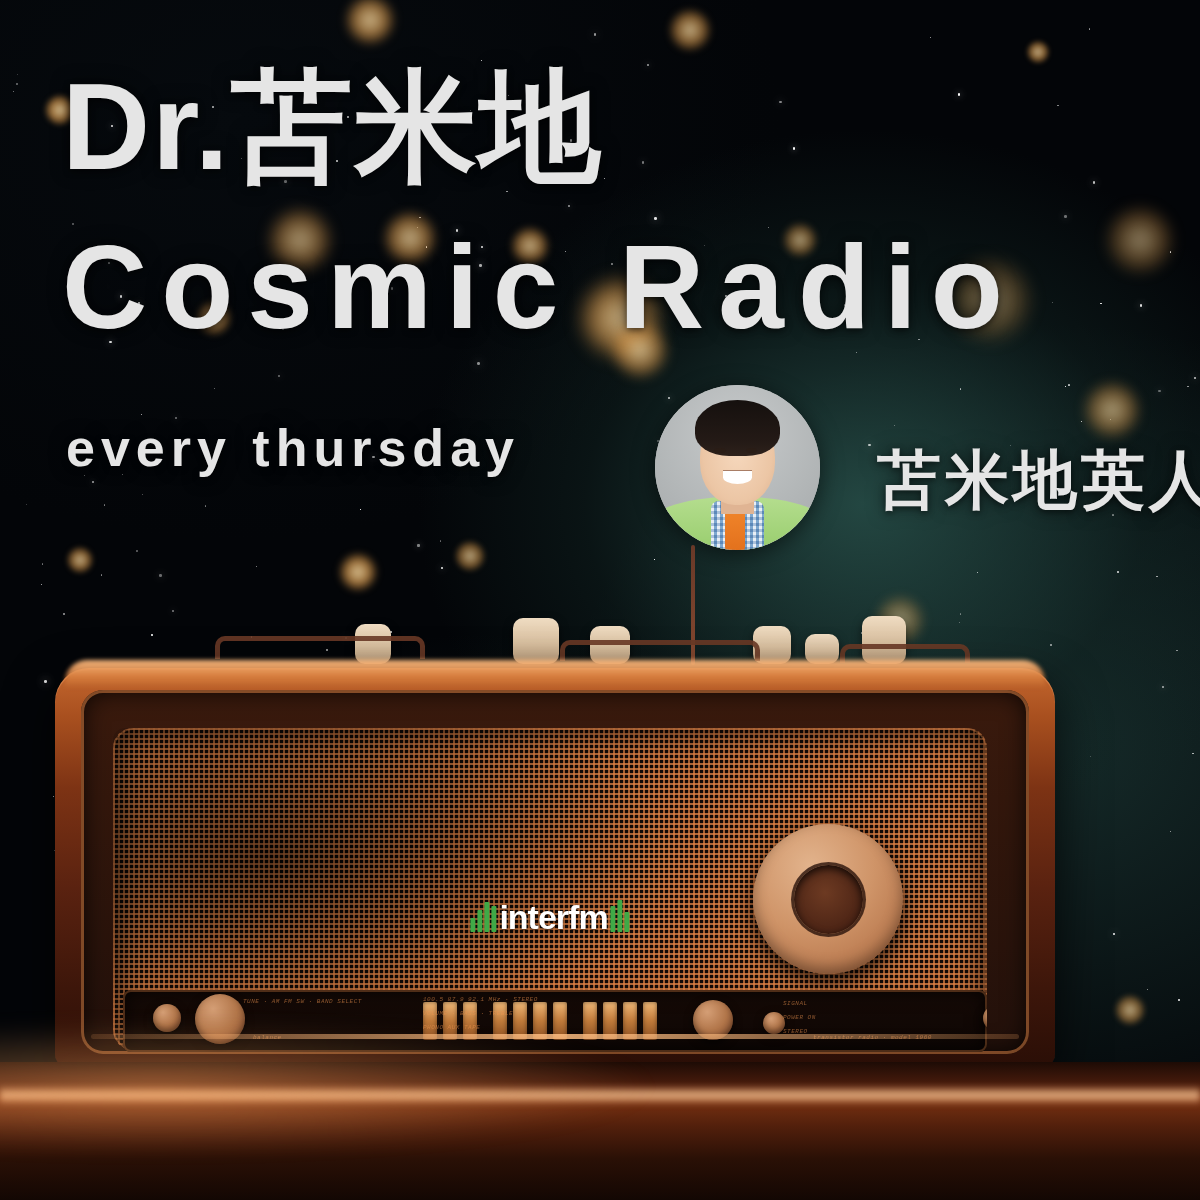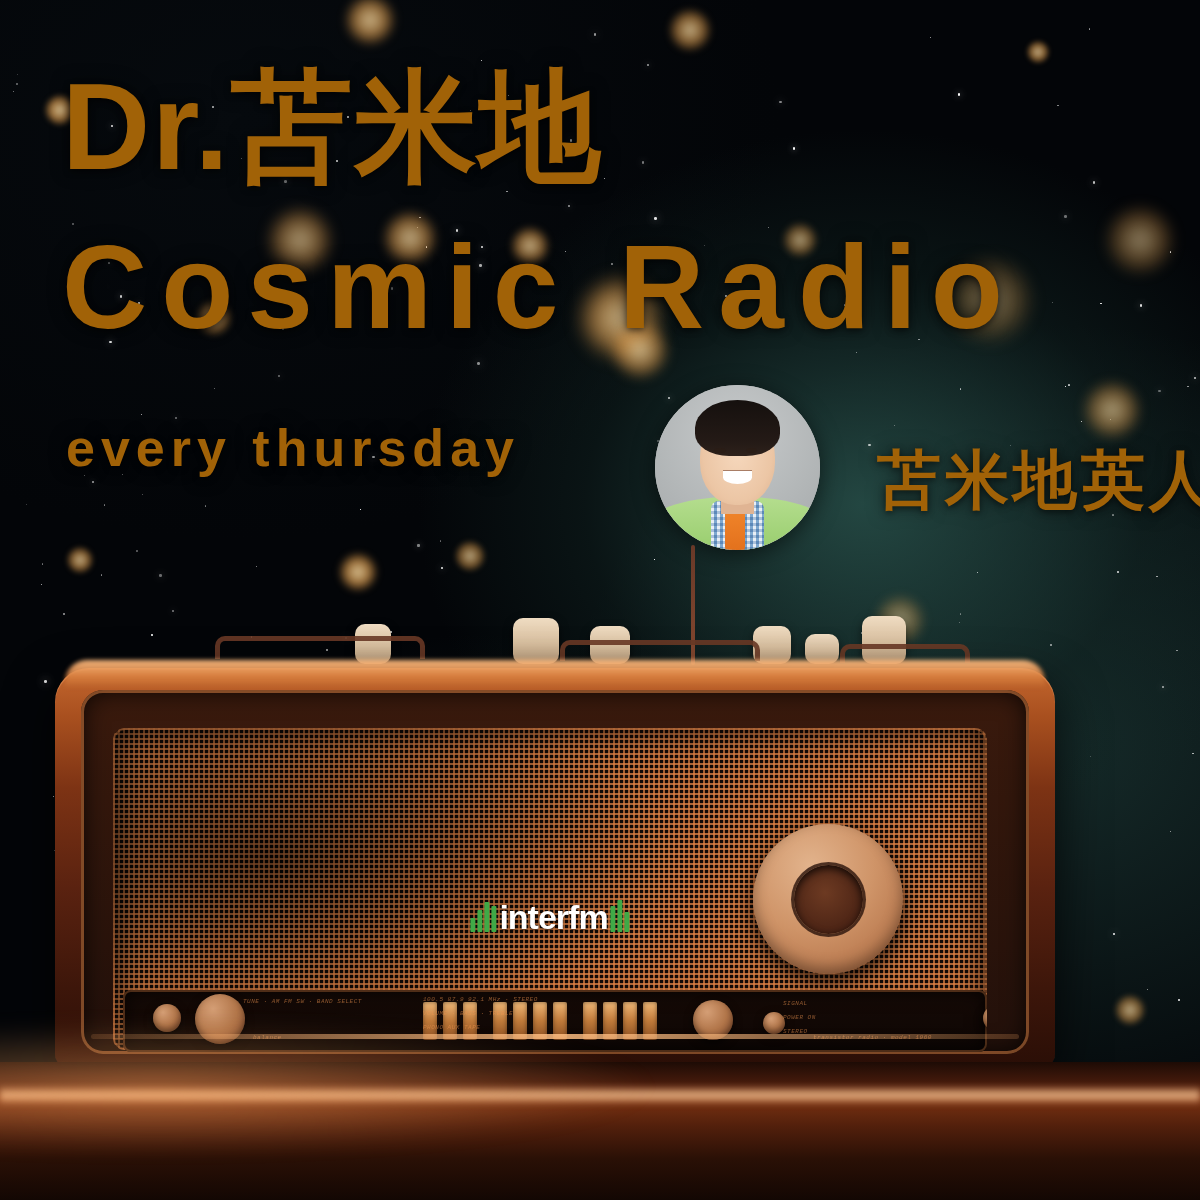--- a/index.html
+++ b/index.html
@@ -19,21 +19,21 @@
       radial-gradient(ellipse 700px 600px at 88% 62%, rgba(34,68,64,.6) 0%, rgba(0,0,0,0) 70%),
       radial-gradient(ellipse 520px 420px at 40% 78%, rgba(30,58,55,.5) 0%, rgba(0,0,0,0) 72%),
       radial-gradient(ellipse 900px 700px at 20% 10%, rgba(6,10,14,1) 0%, rgba(3,5,8,1) 60%),
       linear-gradient(160deg,#05070a 0%,#070c0f 32%,#0a1416 55%,#0c1a1b 75%,#070e10 100%);
   }
   .bokeh{position:absolute;border-radius:50%;pointer-events:none;}
   .stars{position:absolute;inset:0;pointer-events:none;}
   .st{position:absolute;background:#fff;border-radius:50%;}
 
   
-  .txt{position:absolute;color:#a16207;white-space:nowrap;
+  .txt{position:absolute;color:#e5e5e5;white-space:nowrap;
        text-shadow:0 0 18px rgba(0,0,0,.55),0 2px 6px rgba(0,0,0,.5);}
   #title-line1{left:62px;top:66px;font-size:122px;font-weight:700;letter-spacing:2px;line-height:1;}
   #title-line2{left:62px;top:228px;font-size:118px;font-weight:700;letter-spacing:14px;line-height:1;}
   #sched-line1{left:66px;top:418px;font-size:52px;font-weight:700;letter-spacing:6px;line-height:1.18;}
   #sched-line2{left:66px;top:478px;font-size:52px;font-weight:700;letter-spacing:3px;line-height:1.18;}
   #host-name{left:877px;top:448px;font-size:64px;font-weight:700;letter-spacing:4px;line-height:1;}
 
   
   #host-photo{position:absolute;left:655px;top:385px;width:165px;height:165px;
      border-radius:50%;overflow:hidden;background:#b9bcbd;box-shadow:0 4px 22px rgba(0,0,0,.55);}
@@ -72,21 +72,21 @@
   #radio{position:absolute;left:55px;top:668px;width:1000px;height:400px;}
   .cabinet{position:absolute;inset:0;border-radius:34px 34px 14px 14px;
      background:linear-gradient(180deg,#c4682f 0%,#a9501f 12%,#7d3314 30%,#5a2210 55%,#3d160a 80%,#2a0e06 100%);
      box-shadow:0 18px 50px rgba(0,0,0,.75), inset 0 2px 0 rgba(255,180,120,.35);}
   .cab-top{position:absolute;left:10px;right:10px;top:-8px;height:28px;border-radius:22px 22px 0 0;
      background:linear-gradient(180deg,rgba(255,190,130,.95) 0%,rgba(214,126,62,.9) 60%,rgba(150,74,30,0) 100%);
      filter:blur(2px);}
   .cab-inner{position:absolute;left:26px;right:26px;top:22px;bottom:14px;border-radius:22px;
      background:linear-gradient(180deg,#3a1a0d,#22100a);
      box-shadow:inset 0 0 0 3px rgba(255,150,80,.45), inset 0 0 26px rgba(0,0,0,.9);}
-  .grille{position:absolute;left:32px;right:42px;top:38px;height:322px;border-radius:12px;
+  .grille{position:absolute;left:32px;right:42px;top:38px;height:322px;border-radius:20px;
      background-color:#120a07;
      background-image:
        repeating-linear-gradient(0deg,rgba(226,132,70,.75) 0 2px,rgba(0,0,0,0) 2px 5px),
        repeating-linear-gradient(90deg,rgba(226,132,70,.7) 0 2px,rgba(0,0,0,0) 2px 5px),
        radial-gradient(ellipse 60% 80% at 24% 45%,rgba(0,0,0,.55) 0%,rgba(0,0,0,0) 70%);
      box-shadow:inset 0 0 0 2px rgba(255,150,80,.35), inset 0 0 34px rgba(0,0,0,.8);}
   .grille-shade{position:absolute;inset:0;border-radius:12px;
      background:radial-gradient(ellipse 70% 90% at 18% 40%,rgba(0,0,0,.5),rgba(0,0,0,0) 65%);}
 
   

